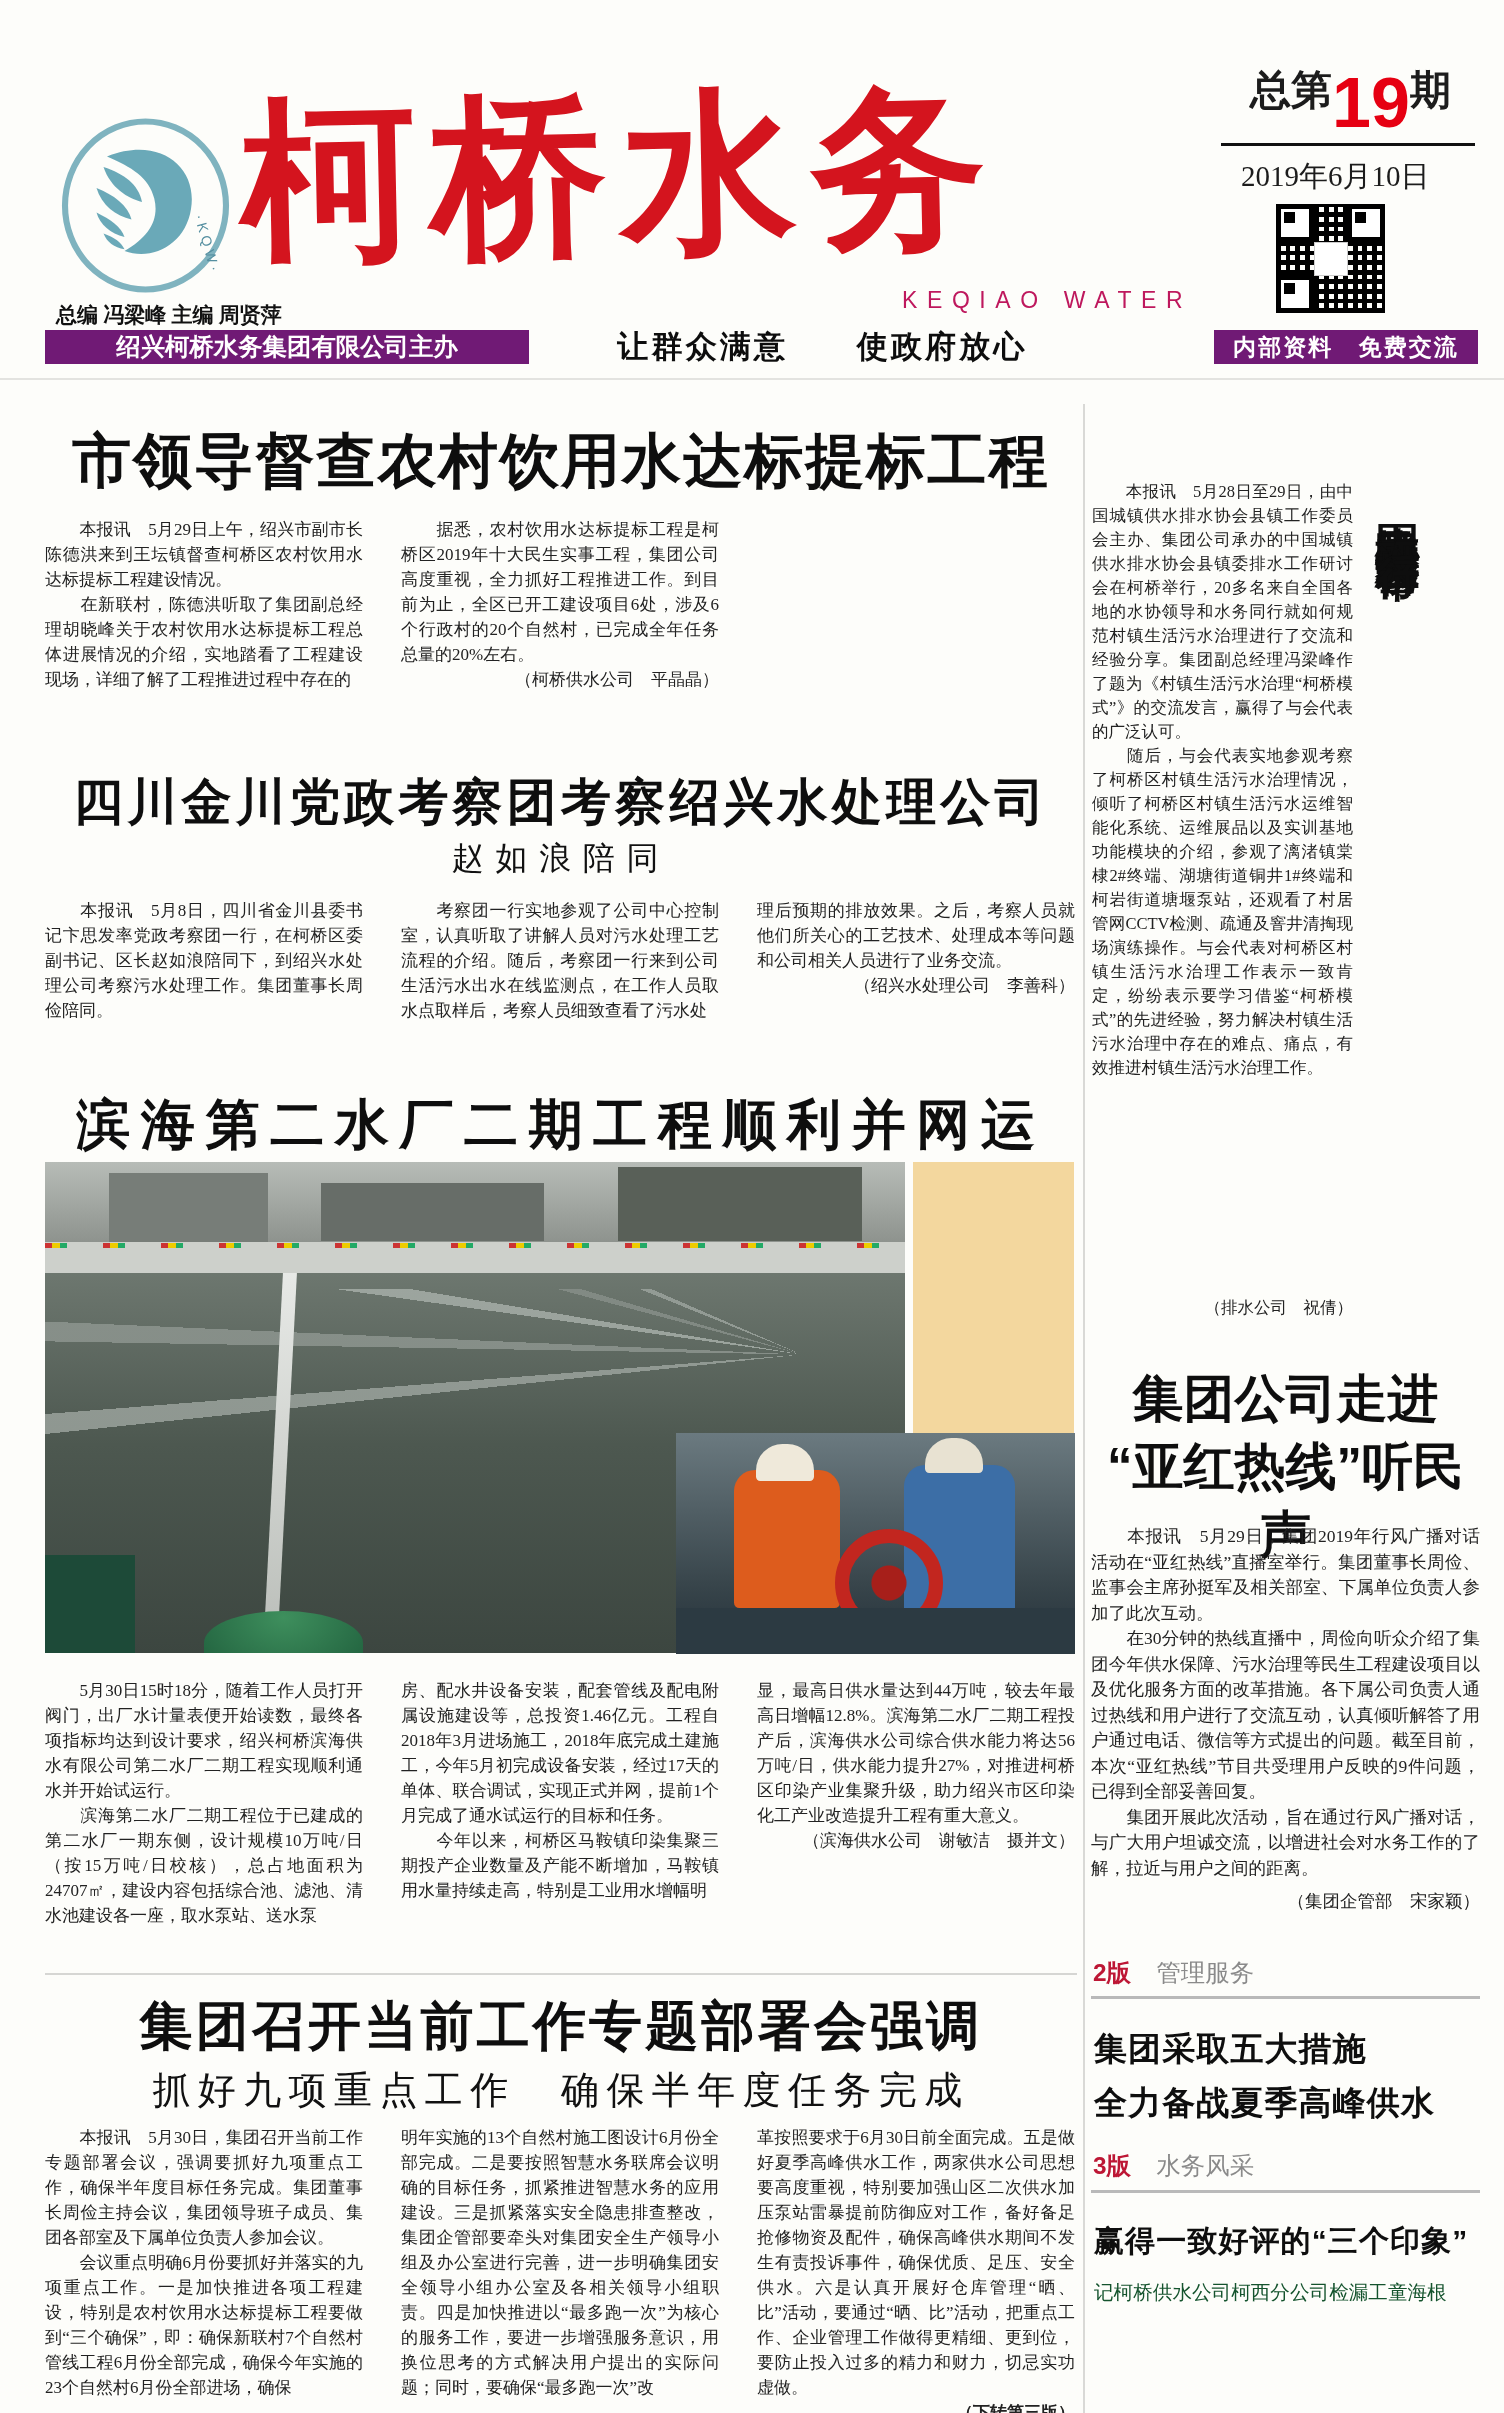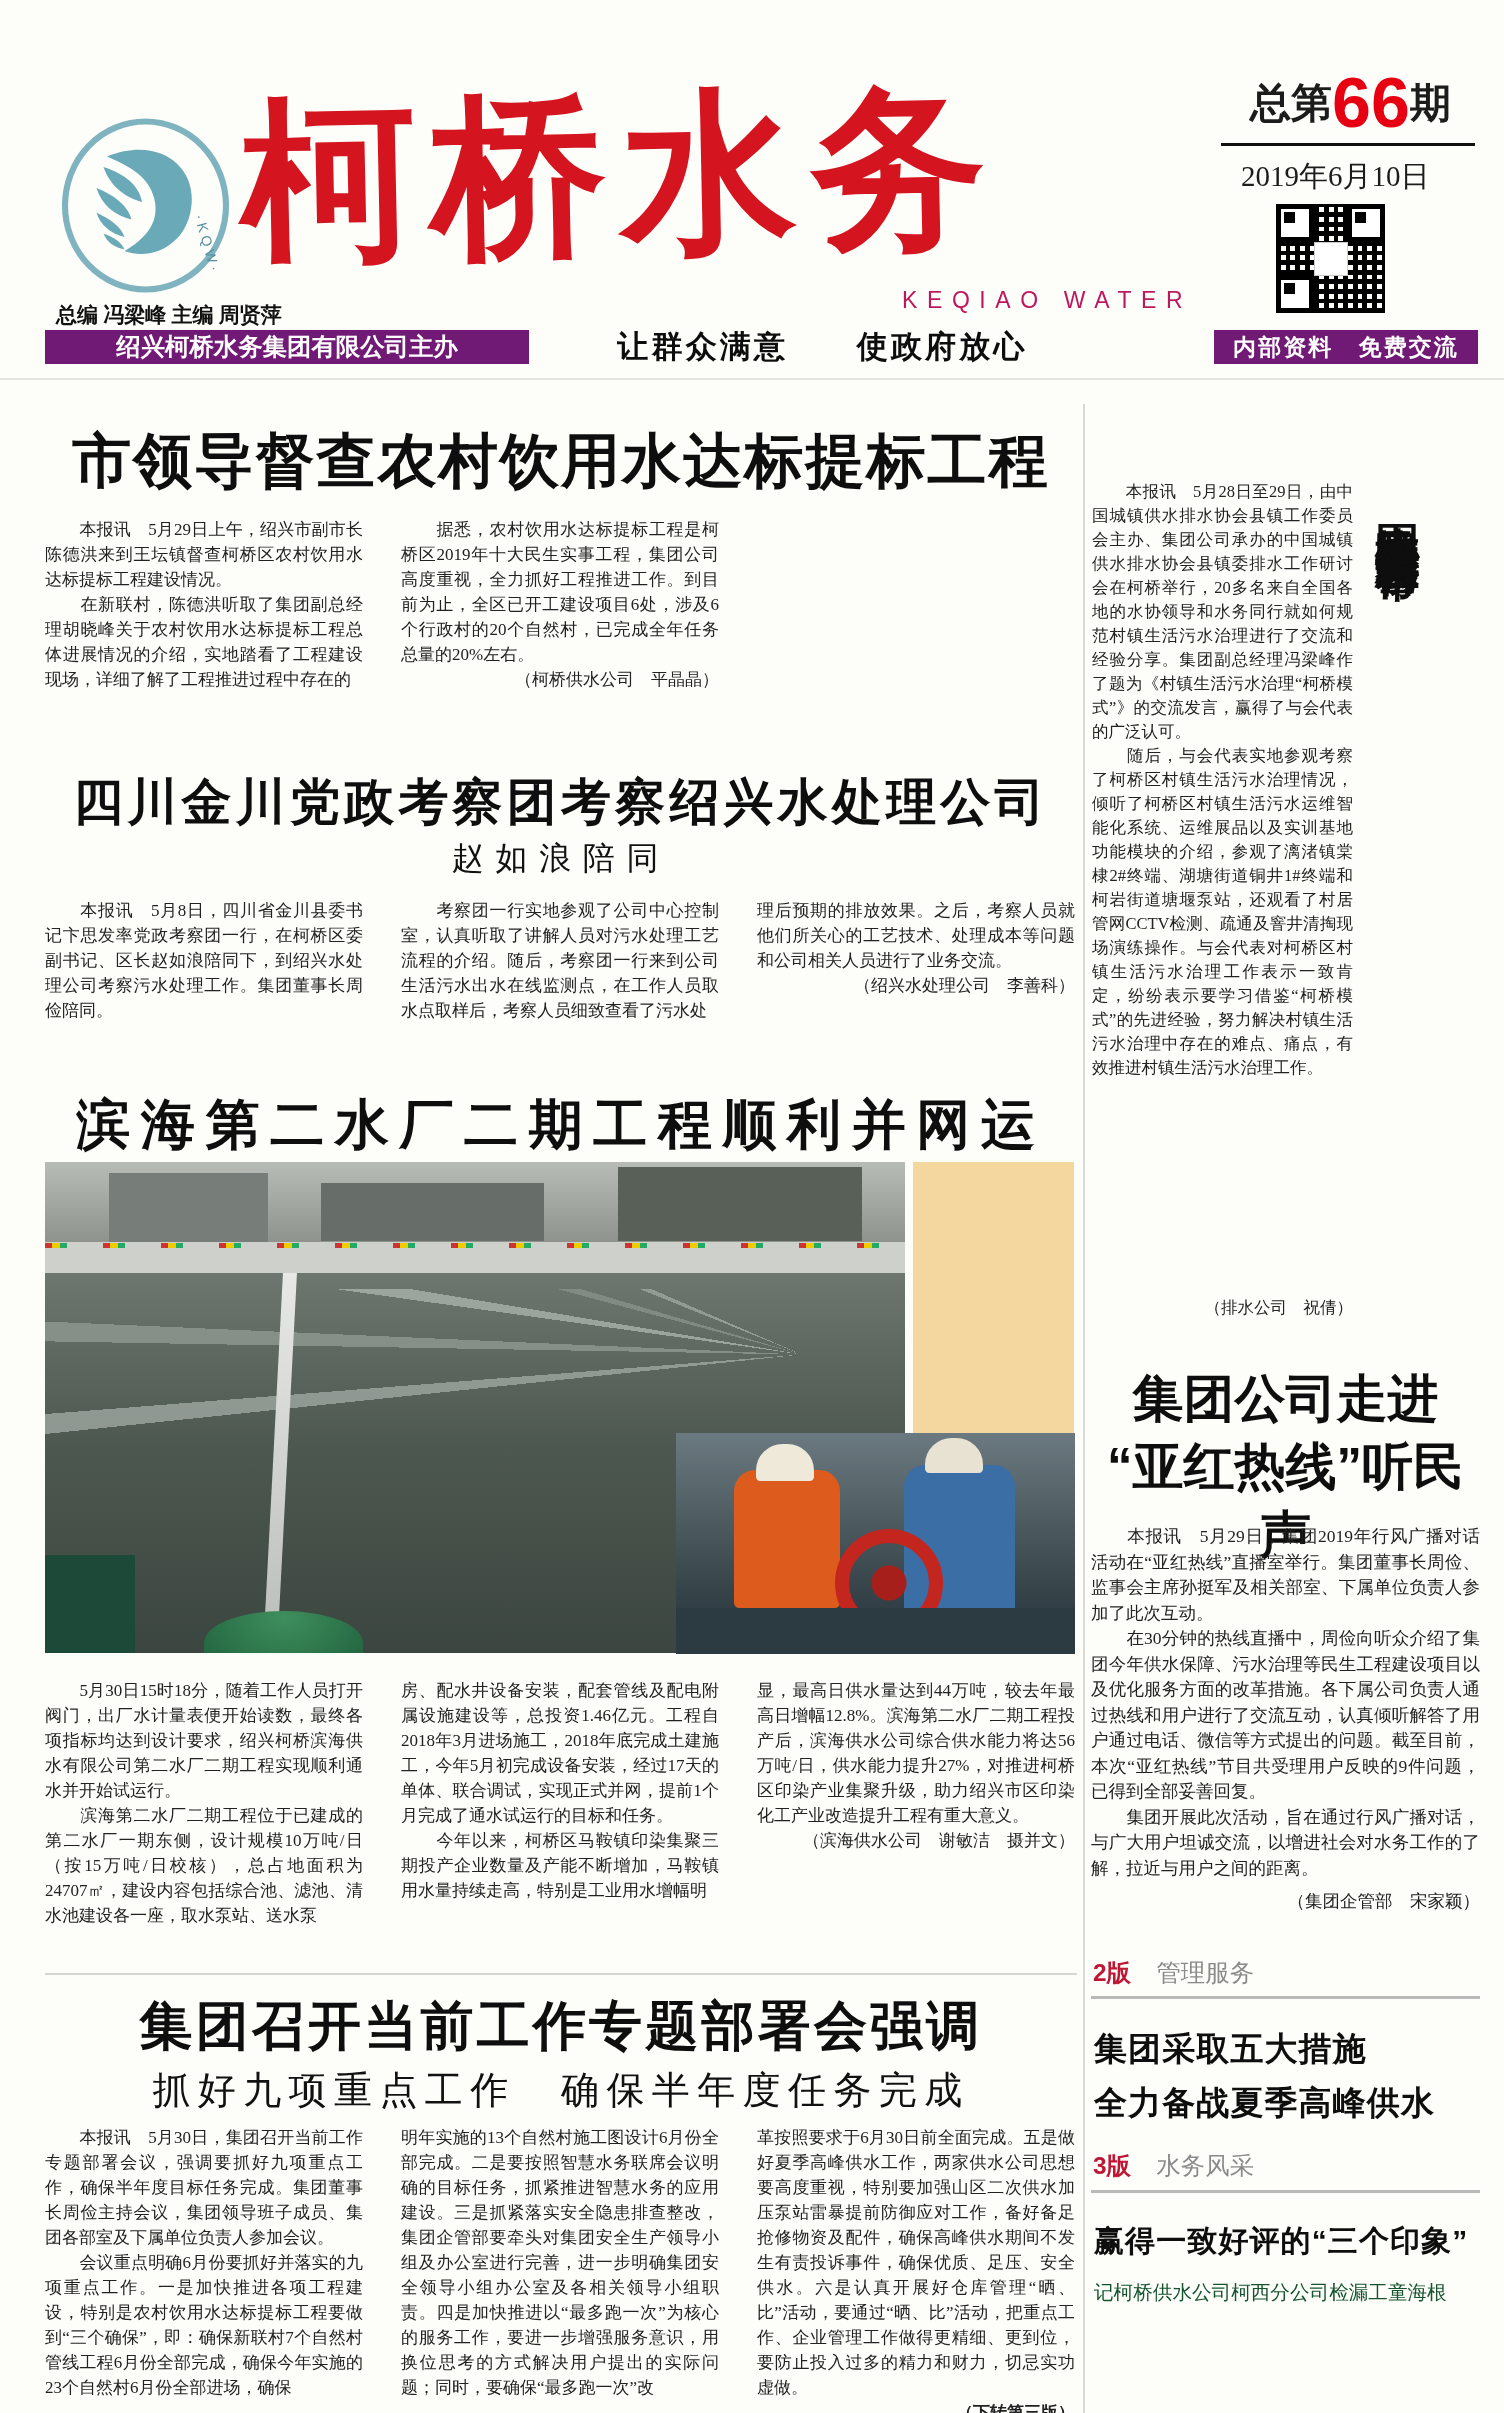--- a/index.html
+++ b/index.html
@@ -42,23 +42,23 @@
       <text x="78" y="58" font-size="8" fill="#558fa0" transform="rotate(74 78 58)" font-family="Liberation Sans, sans-serif">· K Q W ·</text>
     </svg>
   </div>
 
   <div class="abs" id="np-title" style="left:241px;top:58px;">柯桥水务</div>
 
   <div class="abs sans" style="left:902px;top:287px;font-size:23px;letter-spacing:9.6px;color:#be185d;font-weight:500;">KEQIAO  WATER</div>
 
   <div class="abs" style="left:56px;top:301px;font-size:21px;color:#111;font-weight:700;">总编  冯梁峰   主编  周贤萍</div>
 
-  <div class="abs" style="left:1226px;top:63px;width:249px;display:flex;align-items:center;justify-content:center;">
+  <div class="abs" style="left:1226px;top:63px;width:249px;display:flex;align-items:flex-start;justify-content:center;">
     <span style="font-size:41px;font-weight:700;">总第</span>
-    <span style="font-size:70px;font-weight:700;color:#e60012;font-family:'Liberation Sans',sans-serif;">66</span>
+    <span style="font-size:70px;font-weight:700;color:#e60012;font-family:'Liberation Sans',sans-serif;">19</span>
     <span style="font-size:41px;font-weight:700;">期</span>
   </div>
   <div class="abs" style="left:1221px;top:143px;width:254px;height:2.7px;background:#111;"></div>
   <div class="abs" style="left:1241px;top:157px;font-size:29px;">2019年6月10日</div>
 
   <div class="abs" style="left:1276px;top:204px;width:109px;height:109px;background:
        repeating-linear-gradient(0deg,#000 0 4.8px,transparent 4.8px 9.6px),
        repeating-linear-gradient(90deg,#000 0 4.8px,transparent 4.8px 9.6px);">
     <div class="abs" style="left:0;top:0;width:28px;height:28px;border:5.3px solid #000;background:#fff;">
         <div style="width:10.6px;height:10.6px;background:#000;margin:3.2px;"></div>

